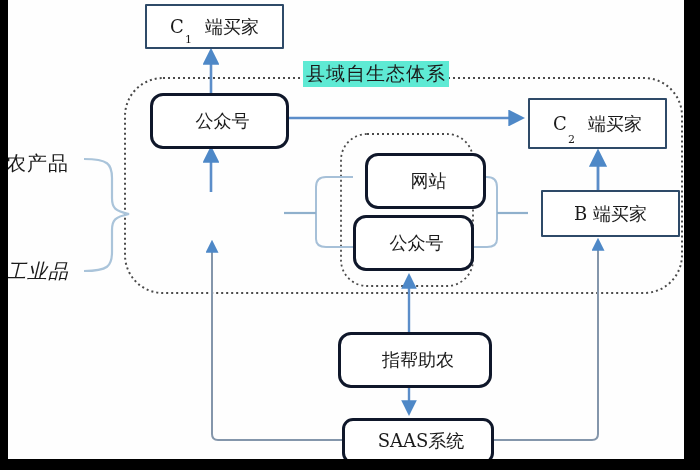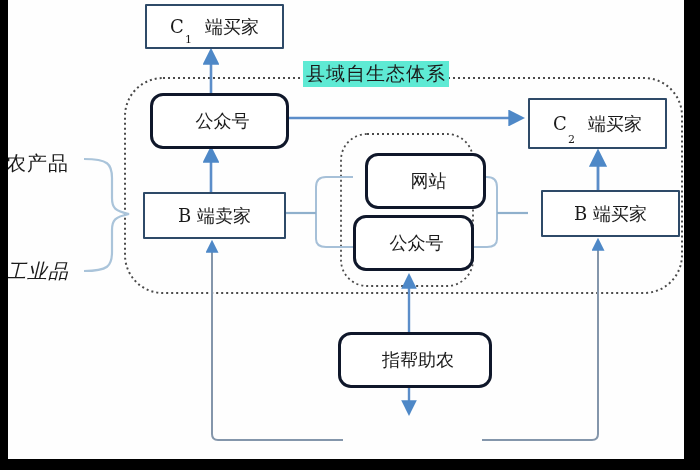--- a/index.html
+++ b/index.html
@@ -71,23 +71,20 @@
   <div class="box rect" style="left:145px;top:4px;width:135px;height:41px;">
     <span>C</span>
       <span class="sub">1</span>
       <span class="rest">端买家</span>
   </div>
 
   <div class="box round" style="left:150px;top:93px;width:127px;height:50px;">
     <span>公众号</span>
   </div>
 
-  <div class="box rect" style="left:143px;top:192px;width:139px;height:43px;">
-    <span>B 端卖家</span>
-  </div>
 
   <div class="box round" style="left:353px;top:153px;width:109px;height:50px;margin-left:12px;">
     <span>网站</span>
   </div>
 
   <div class="box round" style="left:353px;top:215px;width:109px;height:50px;">
     <span>公众号</span>
   </div>
 
   <div class="box rect" style="left:528px;top:98px;width:135px;height:47px;">
@@ -97,18 +94,21 @@
   </div>
 
   <div class="box rect" style="left:530px;top:190px;width:135px;height:43px;margin-left:11px;">
     <span>B 端买家</span>
   </div>
 
   <div class="box round" style="left:338px;top:332px;width:142px;height:50px;">
     <span>指帮助农</span>
   </div>
 
+  <div class="box round" style="left:342px;top:418px;width:140px;height:40px;border-radius:11px;">
+    <span>SAAS系统</span>
+  </div>
 
   <div class="bar left"></div>
   <div class="bar right"></div>
   <div class="bar bottom"></div>
 
 </div>
 
 </body></html>

